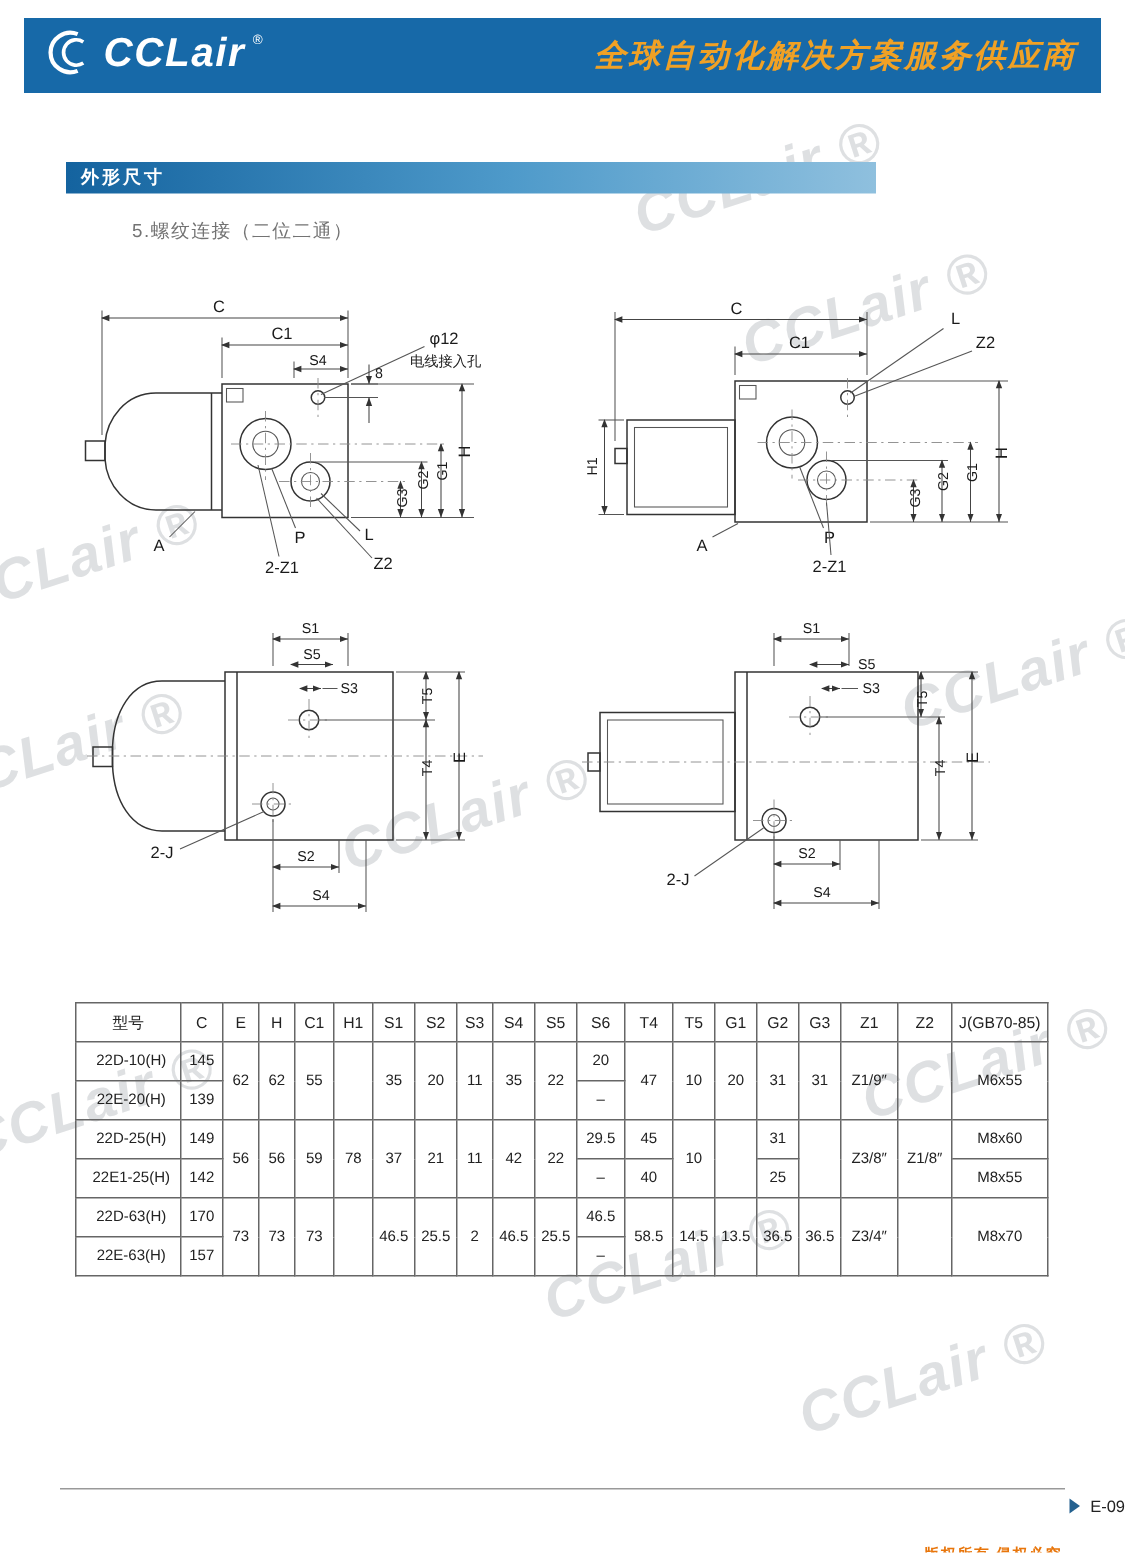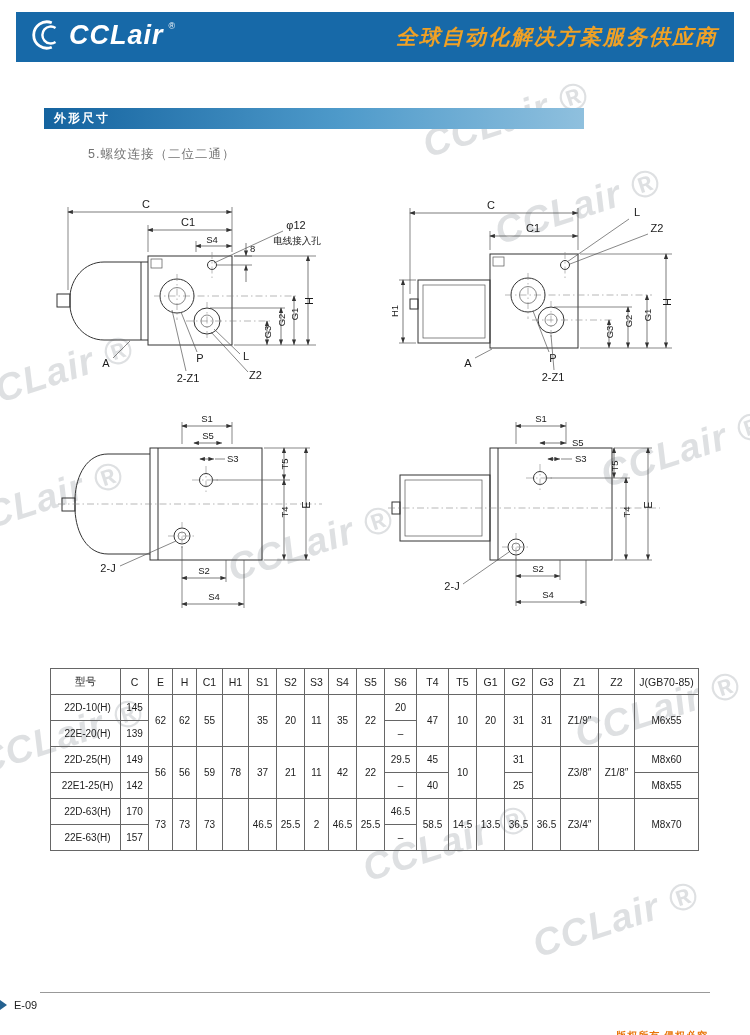--- a/index.html
+++ b/index.html
@@ -58,21 +58,21 @@
   }
   .dim-table th, .dim-table td {
     border:1px solid #666; font-size:10px; font-weight:normal; color:#222;
     text-align:center; height:26px; padding:0 1px; overflow:hidden;
   }
   .dim-table th { font-size:10.5px; }
   .model-cell { text-align:center; padding-left:5px !important; white-space:nowrap; }
 
   .footer-line { position:absolute; left:40px; right:40px; top:992px; height:1px; background:#999; z-index:1; }
   .page-num {
-    position:absolute; left:0; width:750px; top:999px; text-align:left;
+    position:absolute; left:0; width:750px; top:999px; text-align:right;
     font-size:11px; color:#222; z-index:1;
   }
   .tri {
     display:inline-block; width:0; height:0; margin-right:7px; vertical-align:-1px;
     border-left:7px solid #24618f; border-top:5px solid transparent; border-bottom:5px solid transparent;
   }
   .copyright {
     position:absolute; right:42px; top:1029px; z-index:1;
     font-size:10px; font-weight:bold; color:#e8750a; letter-spacing:1px;
   }

